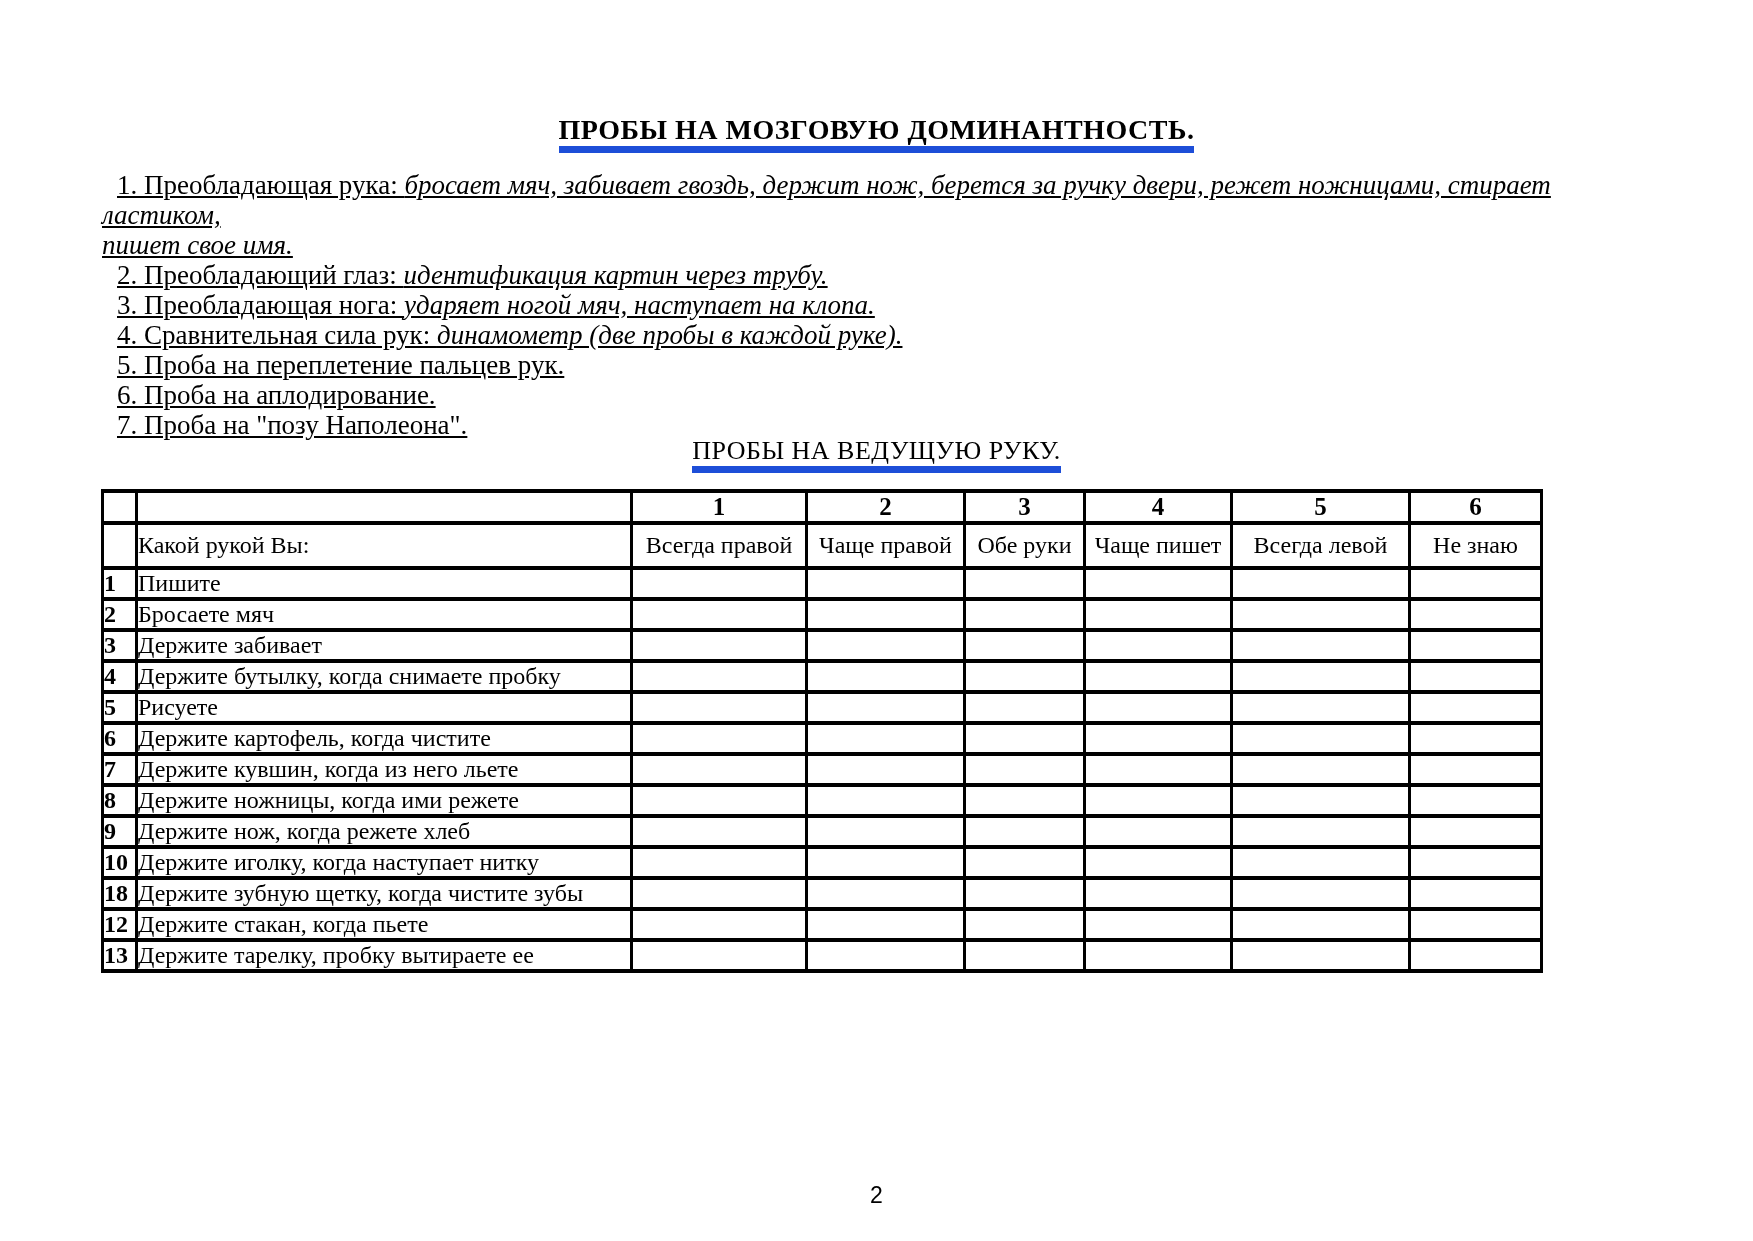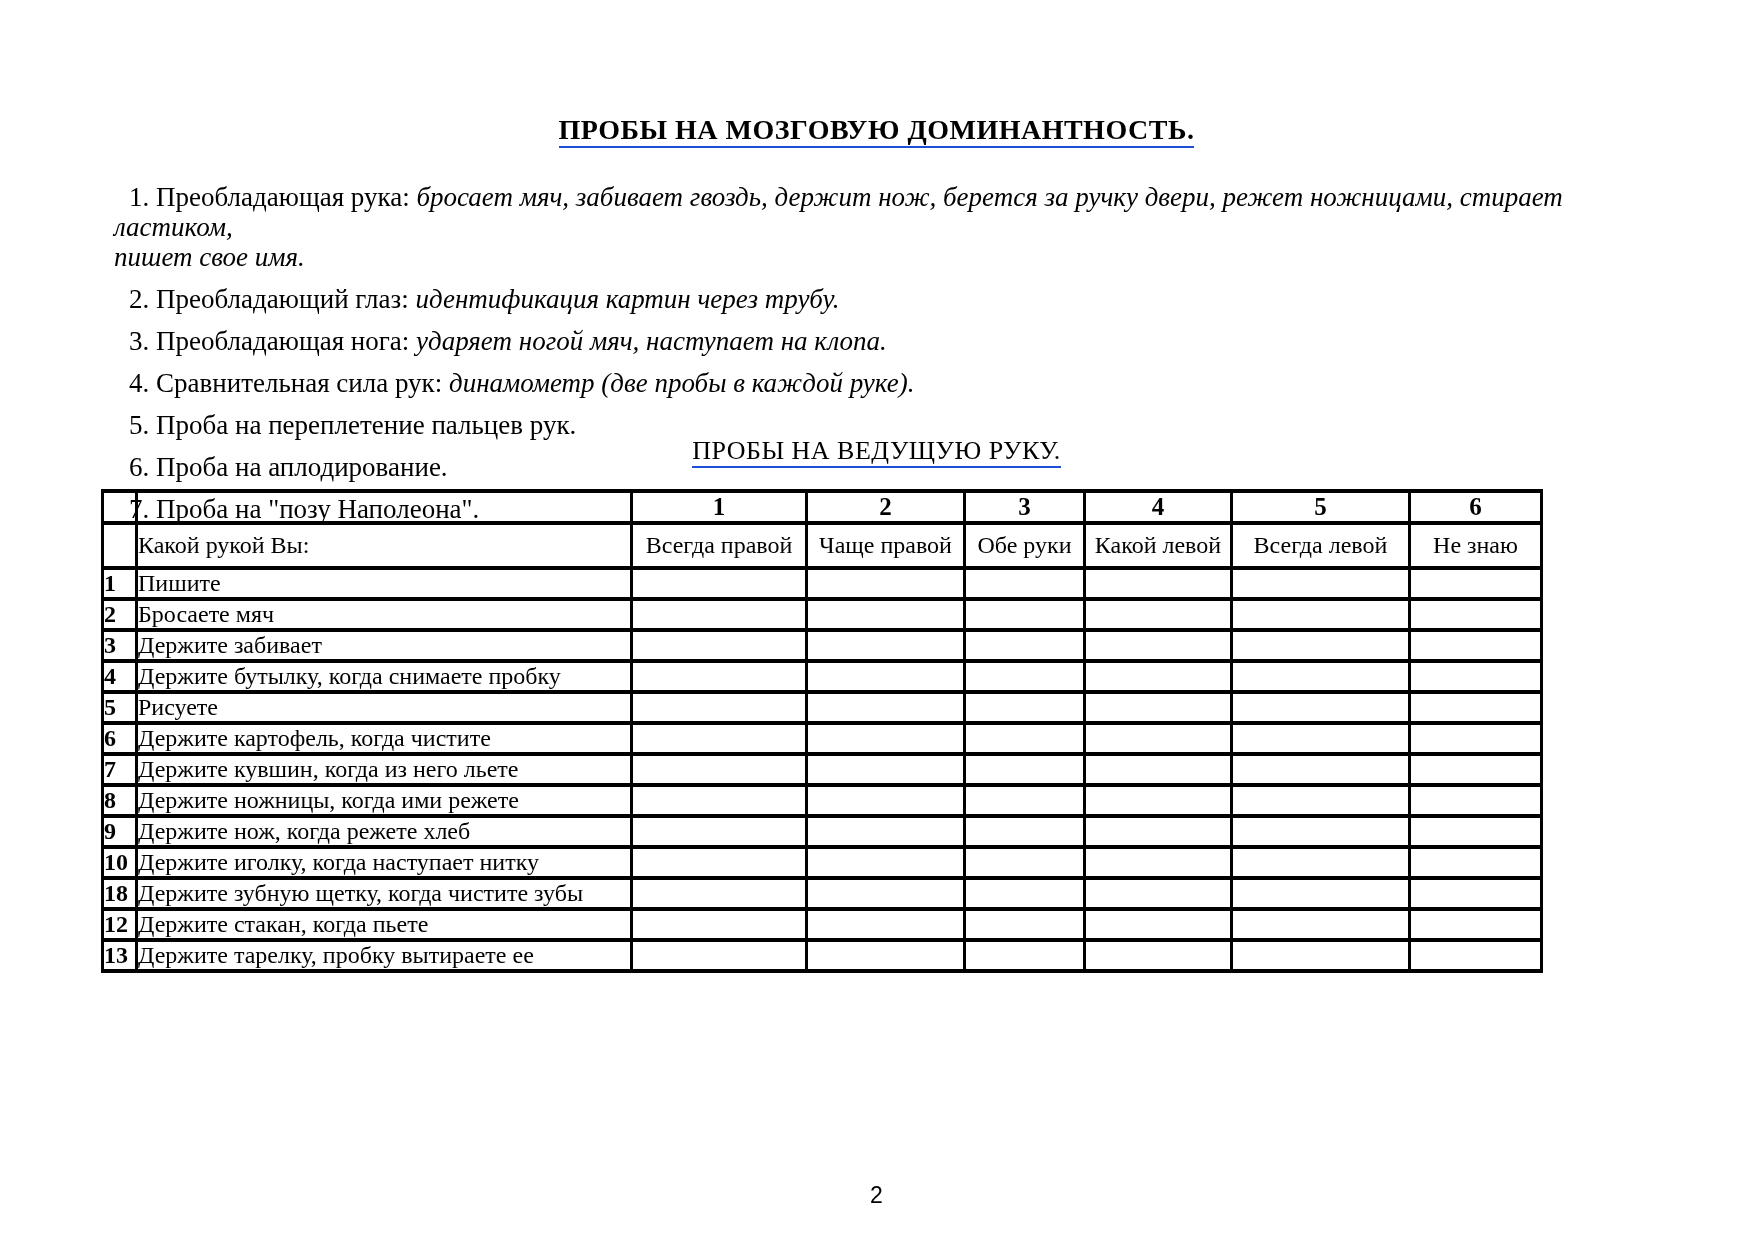--- a/index.html
+++ b/index.html
@@ -22,28 +22,28 @@
     letter-spacing: 0.5px;
   }
   .title-table {
     position: absolute;
     top: 436px; left: 0; width: 1753px;
     text-align: center;
     font-size: 26px;
     font-weight: normal;
     letter-spacing: 0.5px;
   }
-  .underline { border-bottom: 2px solid #1d4ed8; padding-bottom: 1px; }
+  .underline { border-bottom: 7px solid #1d4ed8; padding-bottom: 1px; }
   .tests {
     position: absolute;
     left: 102px; top: 170px; width: 1490px;
     font-size: 27px;
     line-height: 30px;
   }
-  .tests p { margin: 12px; text-indent: 15px; }
+  .tests p { margin: 0; text-indent: 15px; text-decoration: underline; }
   .tests i { font-style: italic; }
   table.hand-table {
     position: absolute;
     left: 101px; top: 489px;
     width: 1439px;
     border-collapse: collapse;
     table-layout: fixed;
     font-family: "Liberation Serif", serif;
     font-size: 24px;
     color: #000;
@@ -126,21 +126,21 @@
           <td class="colnum">4</td>
           <td class="colnum">5</td>
           <td class="colnum">6</td>
         </tr>
       <tr class="row-labels">
           <td></td>
           <td class="corner">Какой рукой Вы:</td>
           <td class="collabel">Всегда правой</td>
           <td class="collabel">Чаще правой</td>
           <td class="collabel">Обе руки</td>
-          <td class="collabel">Какой левой</td>
+          <td class="collabel">Чаще пишет</td>
           <td class="collabel">Всегда левой</td>
           <td class="collabel">Не знаю</td>
         </tr>
     </thead>
     <tbody class="questions">
         <tr>
           <td class="qnum">1</td>
           <td class="question">Пишите</td>
           <td class="answer"></td>
           <td class="answer"></td>

